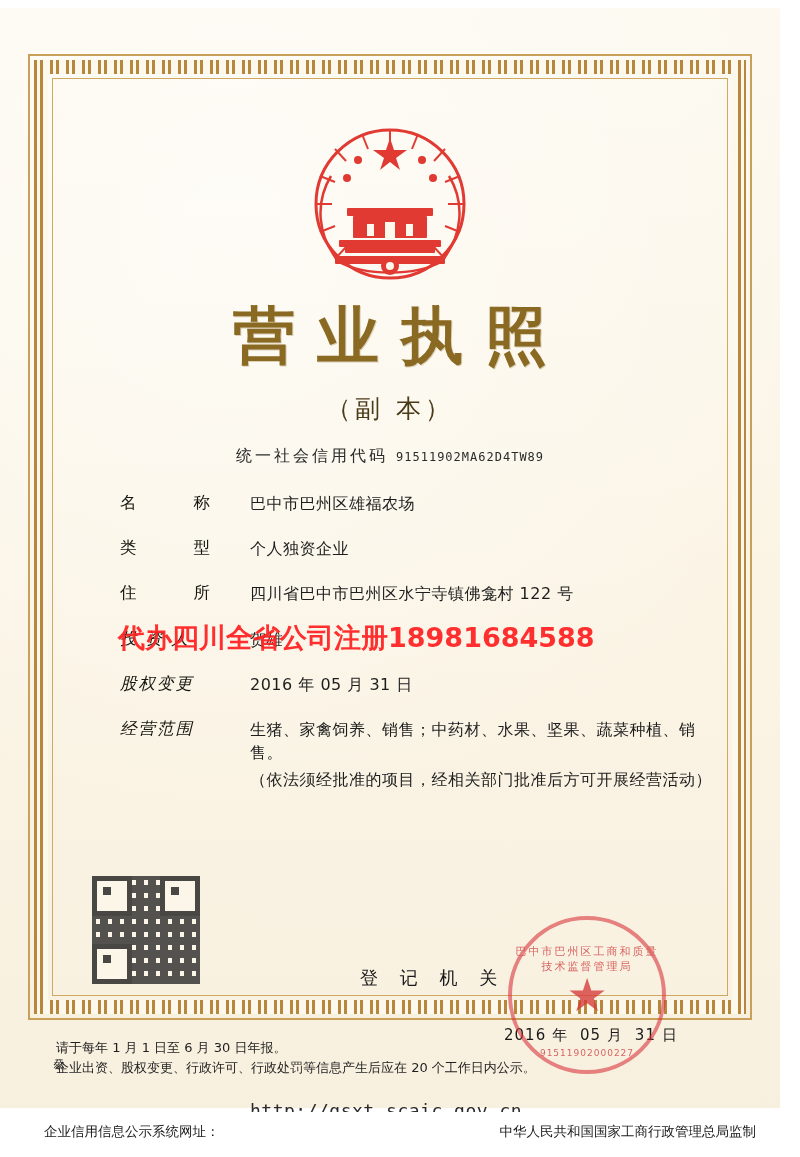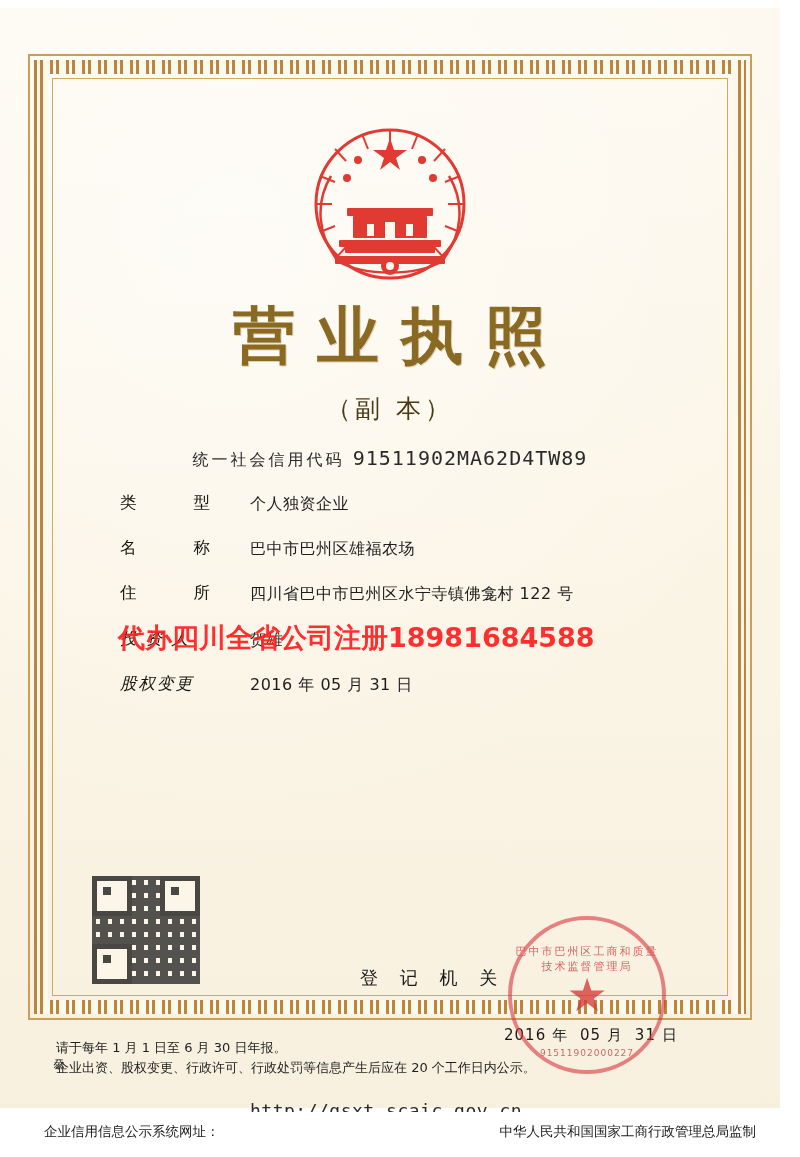--- a/index.html
+++ b/index.html
@@ -103,21 +103,21 @@
     right: 0;
     top: 438px;
     text-align: center;
     font-size: 16px;
     letter-spacing: 3px;
     color: #2a2a2a;
   }
   #credit-code .code-value {
     letter-spacing: 1px;
     font-family: "DejaVu Sans Mono", "Liberation Mono", monospace;
-    font-size: 20px;
+    font-size: 12px;
   }
 
   
   #fields {
     position: absolute;
     left: 120px;
     top: 484px;
     width: 600px;
   }
   .field-row {
@@ -366,44 +366,51 @@
   <div id="subtitle">（副  本）</div>
 
   <div id="credit-code">
     <span>统一社会信用代码</span>
     <span class="code-value">91511902MA62D4TW89</span>
   </div>
 
   <div id="fields">
 
     <div class="field-row">
+      <div class="field-label">名　　称</div>
+      <div class="field-value">巴中市巴州区雄福农场</div>
+    </div>
+
+    <div class="field-row">
       <div class="field-label">类　　型</div>
       <div class="field-value">个人独资企业</div>
     </div>
 
     <div class="field-row">
-      <div class="field-label">名　　称</div>
-      <div class="field-value">巴中市巴州区雄福农场</div>
-    </div>
-
-    <div class="field-row">
       <div class="field-label">住　　所</div>
       <div class="field-value">四川省巴中市巴州区水宁寺镇佛龛村 122 号</div>
     </div>
 
     <div class="field-row">
       <div class="field-label tight">投 资 人</div>
       <div class="field-value">贺雄</div>
     </div>
 
     <div class="field-row">
       <div class="field-label tight">股权变更</div>
       <div class="field-value">2016 年 05 月 31 日</div>
     </div>
 
+    <div class="field-row">
+      <div class="field-label tight">经营范围</div>
+      <div class="field-value">
+        <span>生猪、家禽饲养、销售；中药材、水果、坚果、蔬菜种植、销售。</span>
+        <span class="sub-line">（依法须经批准的项目，经相关部门批准后方可开展经营活动）</span>
+      </div>
+    </div>
 
   </div>
 
   <div id="ad-overlay">代办四川全省公司注册18981684588</div>
 
   <div id="qrcode">
     <span class="qr-eye" id="qr-eye-tl">
         <i></i>
       </span>
     <span class="qr-eye" id="qr-eye-tr">

